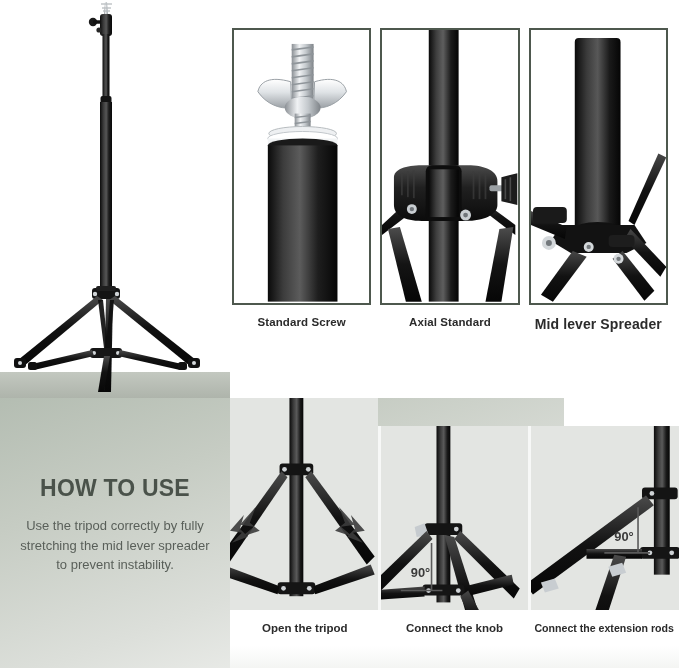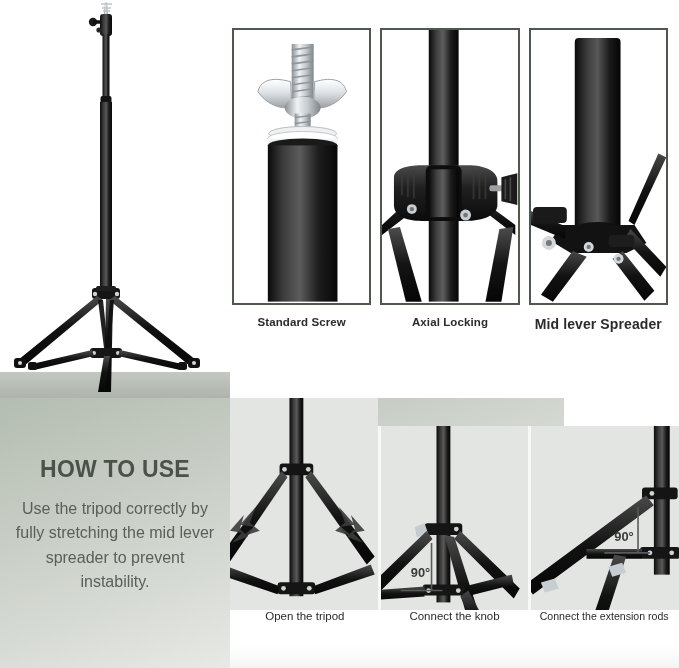--- a/index.html
+++ b/index.html
@@ -65,39 +65,39 @@
   .howto {
     position: absolute; left: 0; top: 0; width: 230px; height: 270px;
     display: flex; flex-direction: column; justify-content: center;
     padding: 0 14px 16px 14px;
   }
   .howto-title {
     font-size: 23px; font-weight: 800; color: #4a524a;
     letter-spacing: .2px; text-align: center; margin-bottom: 14px;
   }
   .howto-body {
-    font-size: 16px; line-height: 1.52; color: #595f59;
+    font-size: 13px; line-height: 1.52; color: #595f59;
     text-align: center;
   }
 
   .steps {
     position: absolute; left: 230px; top: 0; width: 449px; height: 270px;
     background: transparent;
   }
   .steps-row { position: absolute; left: 0; top: 0; width: 449px; height: 212px; display: flex; }
   .step { position: relative; flex: 1 1 0; background: #e3e5e2; overflow: hidden; }
   .step + .step { border-left: 3px solid #f7f8f7; margin-top: 28px; }
   .step-img { position: absolute; inset: 0; }
   .steps-labels {
     position: absolute; left: 0; top: 212px; width: 449px; height: 58px;
     display: flex; background: linear-gradient(180deg,#ffffff 0%, #ffffff 62%, #f4f5f3 100%);
   }
   .step-label {
-    flex: 1 1 0; text-align: center; 
-    font-size: 11.5px; font-weight: 400; color: #2b2b2b;
+    flex: 1 1 0; text-align: center; padding-top: 12px;
+    font-size: 11.5px; font-weight: 700; color: #2b2b2b;
   }
   .step-label.sl3 { font-size: 10.6px; }
 </style>
 </head>
 <body>
 
 <div class="page">
 
   <div class="top-section">
 
@@ -285,21 +285,21 @@
               <path d="M124 150 L124 170"></path>
                 <path d="M129 148 L129 172"></path>
             </g>
 
             <circle cx="30" cy="180" r="5" fill="#c9ced2"></circle>
             <circle cx="30" cy="180" r="2.2" fill="#6f7479"></circle>
             <circle cx="84" cy="186" r="5.5" fill="#c9ced2"></circle>
             <circle cx="84" cy="186" r="2.4" fill="#6f7479"></circle>
           </svg>
         </div>
-        <div class="card-label">Axial Locking</div>
+        <div class="card-label">Axial Standard</div>
       </div>
 
       <div class="card">
         <div class="card-frame">
           <svg class="card-img" viewBox="0 0 136 273">
             <defs>
               <linearGradient id="c3tube" x1="0" y1="0" x2="1" y2="0">
                 <stop offset="0%" stop-color="#0a0a0a"></stop>
                 <stop offset="26%" stop-color="#3a3a3a"></stop>
                 <stop offset="50%" stop-color="#585858"></stop>

